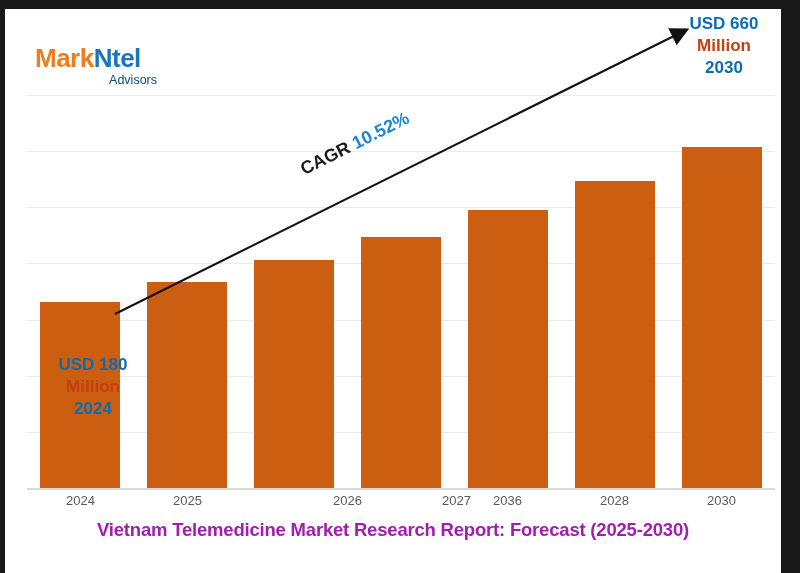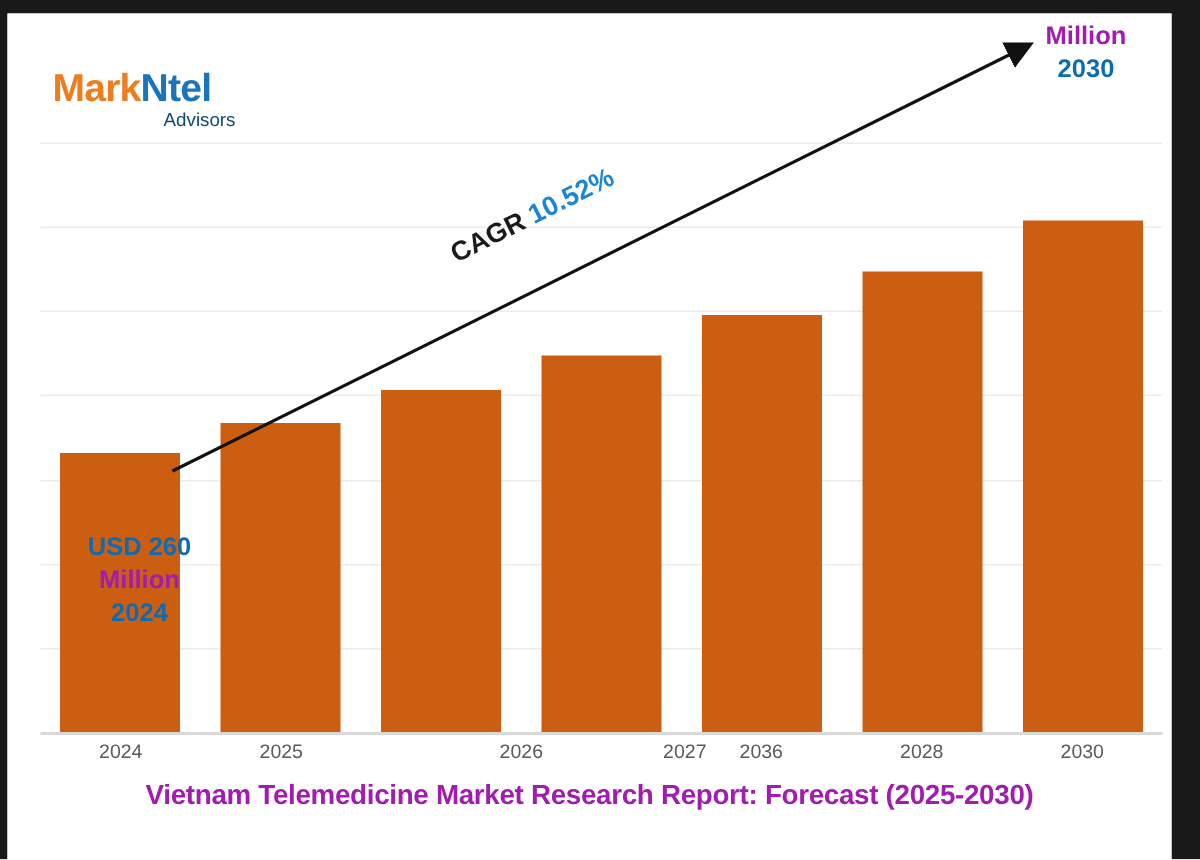--- a/index.html
+++ b/index.html
@@ -130,21 +130,21 @@
     position: absolute;
     text-align: center;
     line-height: 1.28;
     font-weight: bold;
     font-size: 17px;
     font-family: "Liberation Sans", sans-serif;
   }
   .callout-left { left: 33px; top: 345px; width: 110px; }
   .callout-right { left: 663px; top: 4px; width: 112px; }
   .c-blue { color: #0b6cb3; display: block; }
-  .c-orange { color: #a21caf; display: block; }
+  .c-orange { color: #c2410c; display: block; }
   
   .arrow-svg {
     position: absolute;
     left: 0; top: 0;
     width: 776px; height: 564px;
     pointer-events: none;
   }
   .cagr-label {
     position: absolute;
     left: 292px;
@@ -212,26 +212,27 @@
       </defs>
       <line x1="110" y1="305" x2="673" y2="25" stroke="#111111" stroke-width="2.1" marker-end="url(#ah)"></line>
     </svg>
 
     <div class="cagr-label">
       <span class="cagr-word">CAGR</span>
       <span class="cagr-val">10.52%</span>
     </div>
 
     <div class="callout callout-left">
-      <span class="c-blue">USD 260</span>
+      <span class="c-blue">USD 180</span>
       <span class="c-orange">Million</span>
       <span class="c-blue">2024</span>
     </div>
 
     <div class="callout callout-right">
+      <span class="c-blue">USD 660</span>
       <span class="c-orange">Million</span>
       <span class="c-blue">2030</span>
     </div>
 
     <div class="chart-title">Vietnam Telemedicine Market Research Report: Forecast (2025-2030)</div>
 
   </div>
 </div>
 
 </body></html>

